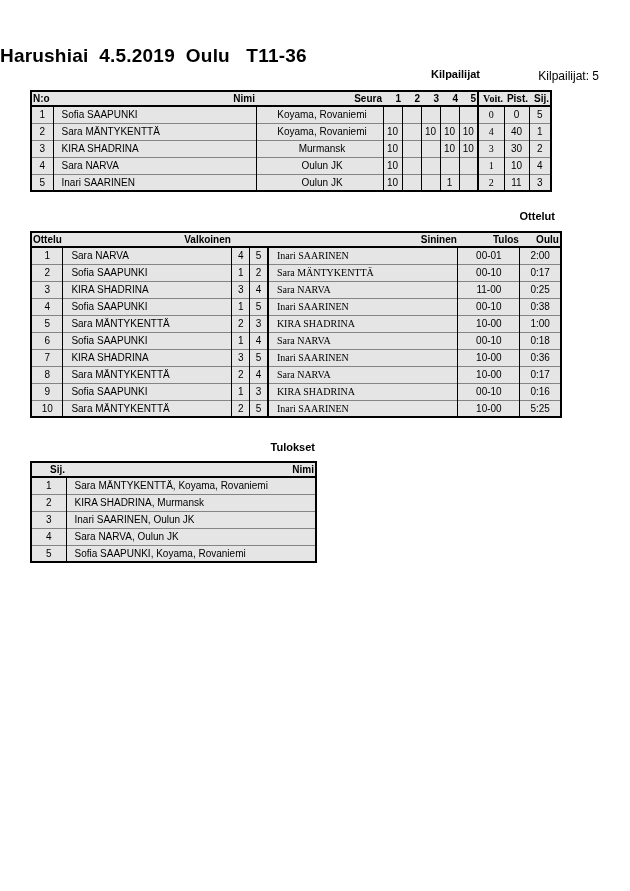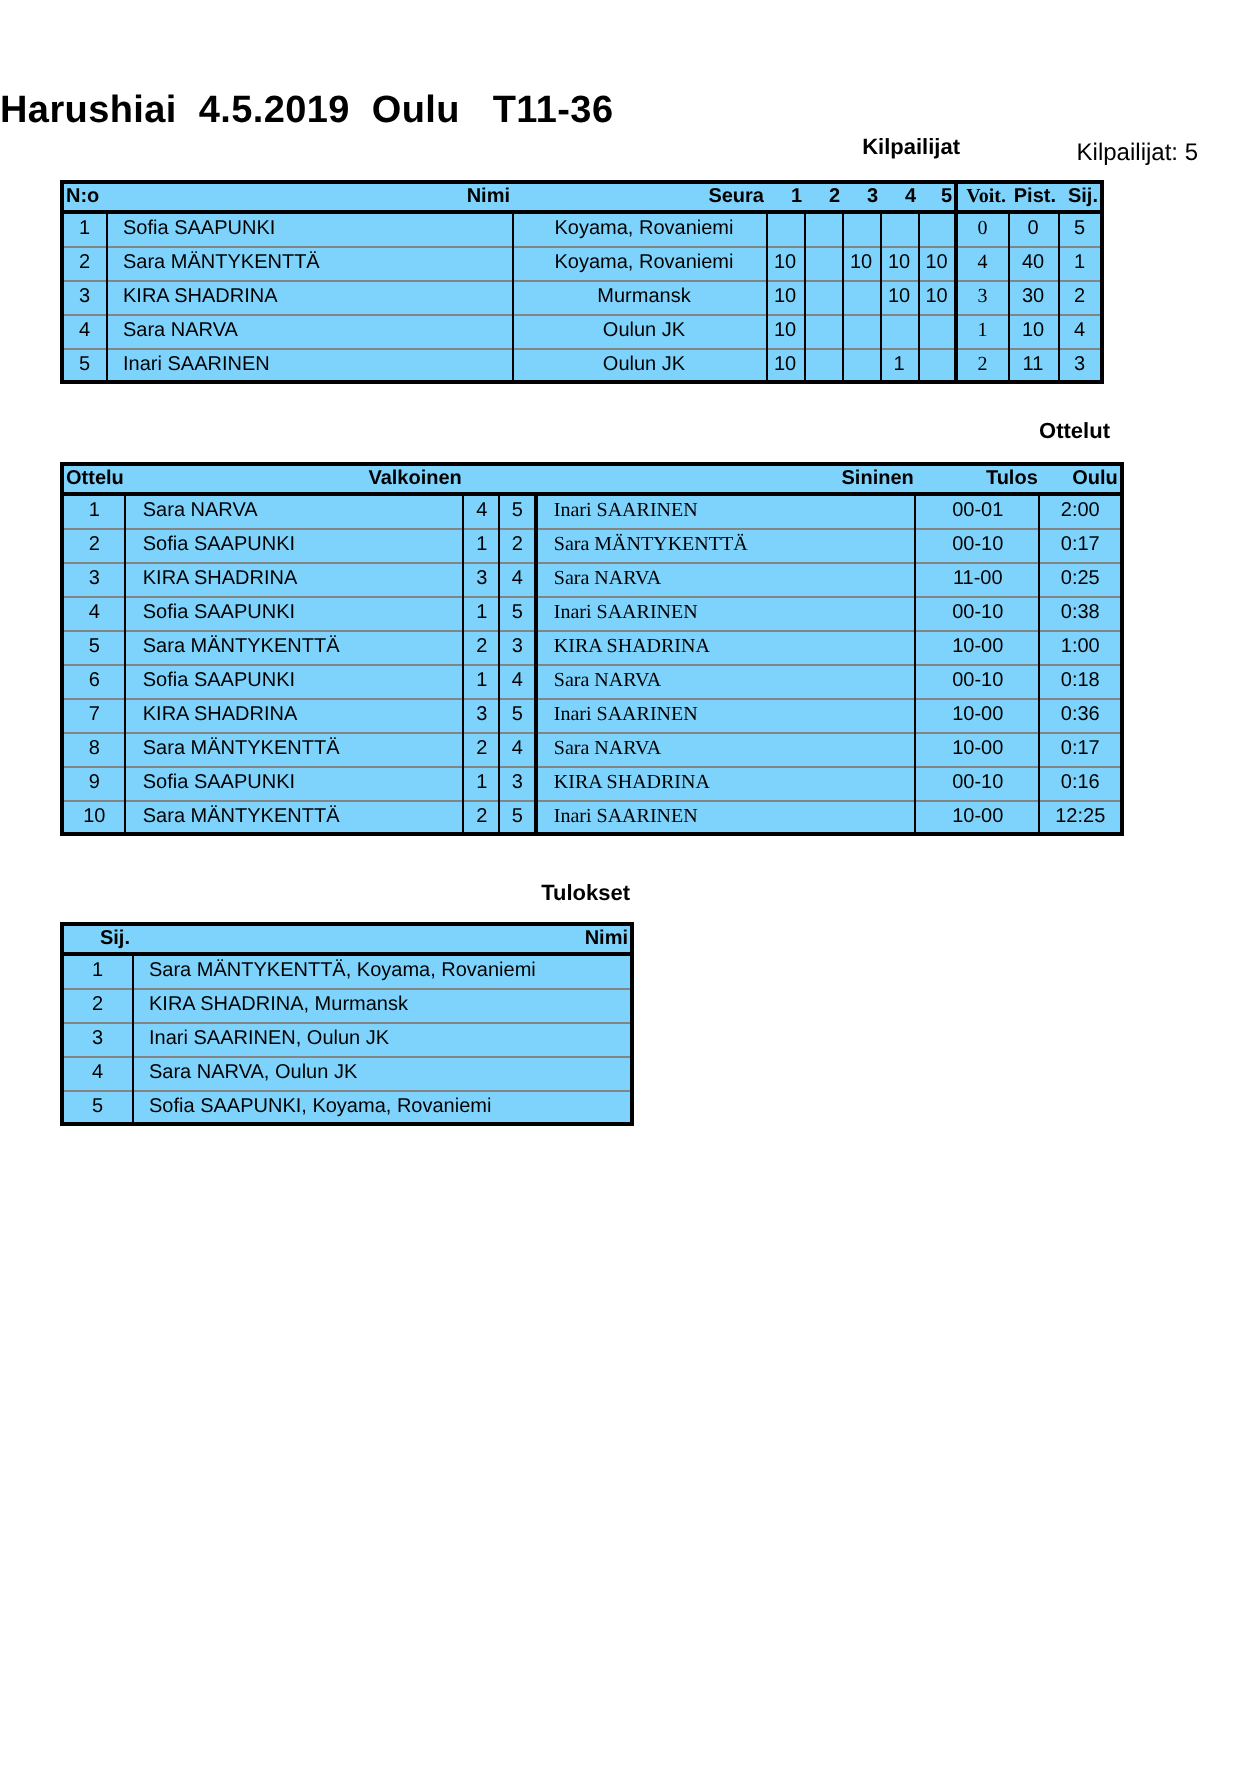--- a/index.html
+++ b/index.html
@@ -30,21 +30,21 @@
   #tulokset-title  { top: 441px; left: 30px; width: 285px; }
 
   #kilpailijat-table { top: 90px;  left: 30px; }
   #ottelut-table     { top: 231px; left: 30px; }
   #tulokset-table    { top: 461px; left: 30px; }
 
   table.doc-table {
     border-collapse: collapse;
     table-layout: fixed;
     border: 2px solid #000;
-    background: #7dd3fc;
+    background: #e5e5e5;
   }
   table.doc-table th {
     font-size: 10px; font-weight: bold;
     height: 15px;
     border-bottom: 2px solid #000;
     padding: 0 1px;
     text-align: right;
     white-space: nowrap;
     overflow: hidden;
   }
@@ -276,21 +276,21 @@
       <td>00-10</td>
       <td>0:16</td>
     </tr>
     <tr>
       <td>10</td>
       <td class="tl">Sara MÄNTYKENTTÄ</td>
       <td>2</td>
       <td>5</td>
       <td class="tl bl2">Inari SAARINEN</td>
       <td>10-00</td>
-      <td>12:25</td>
+      <td>5:25</td>
     </tr>
   </tbody>
 </table>
 
 <div id="tulokset-title" class="abs section-title">Tulokset</div>
 
 <table id="tulokset-table" class="abs doc-table">
   <colgroup>
     <col style="width:35px">
       <col style="width:250px">

